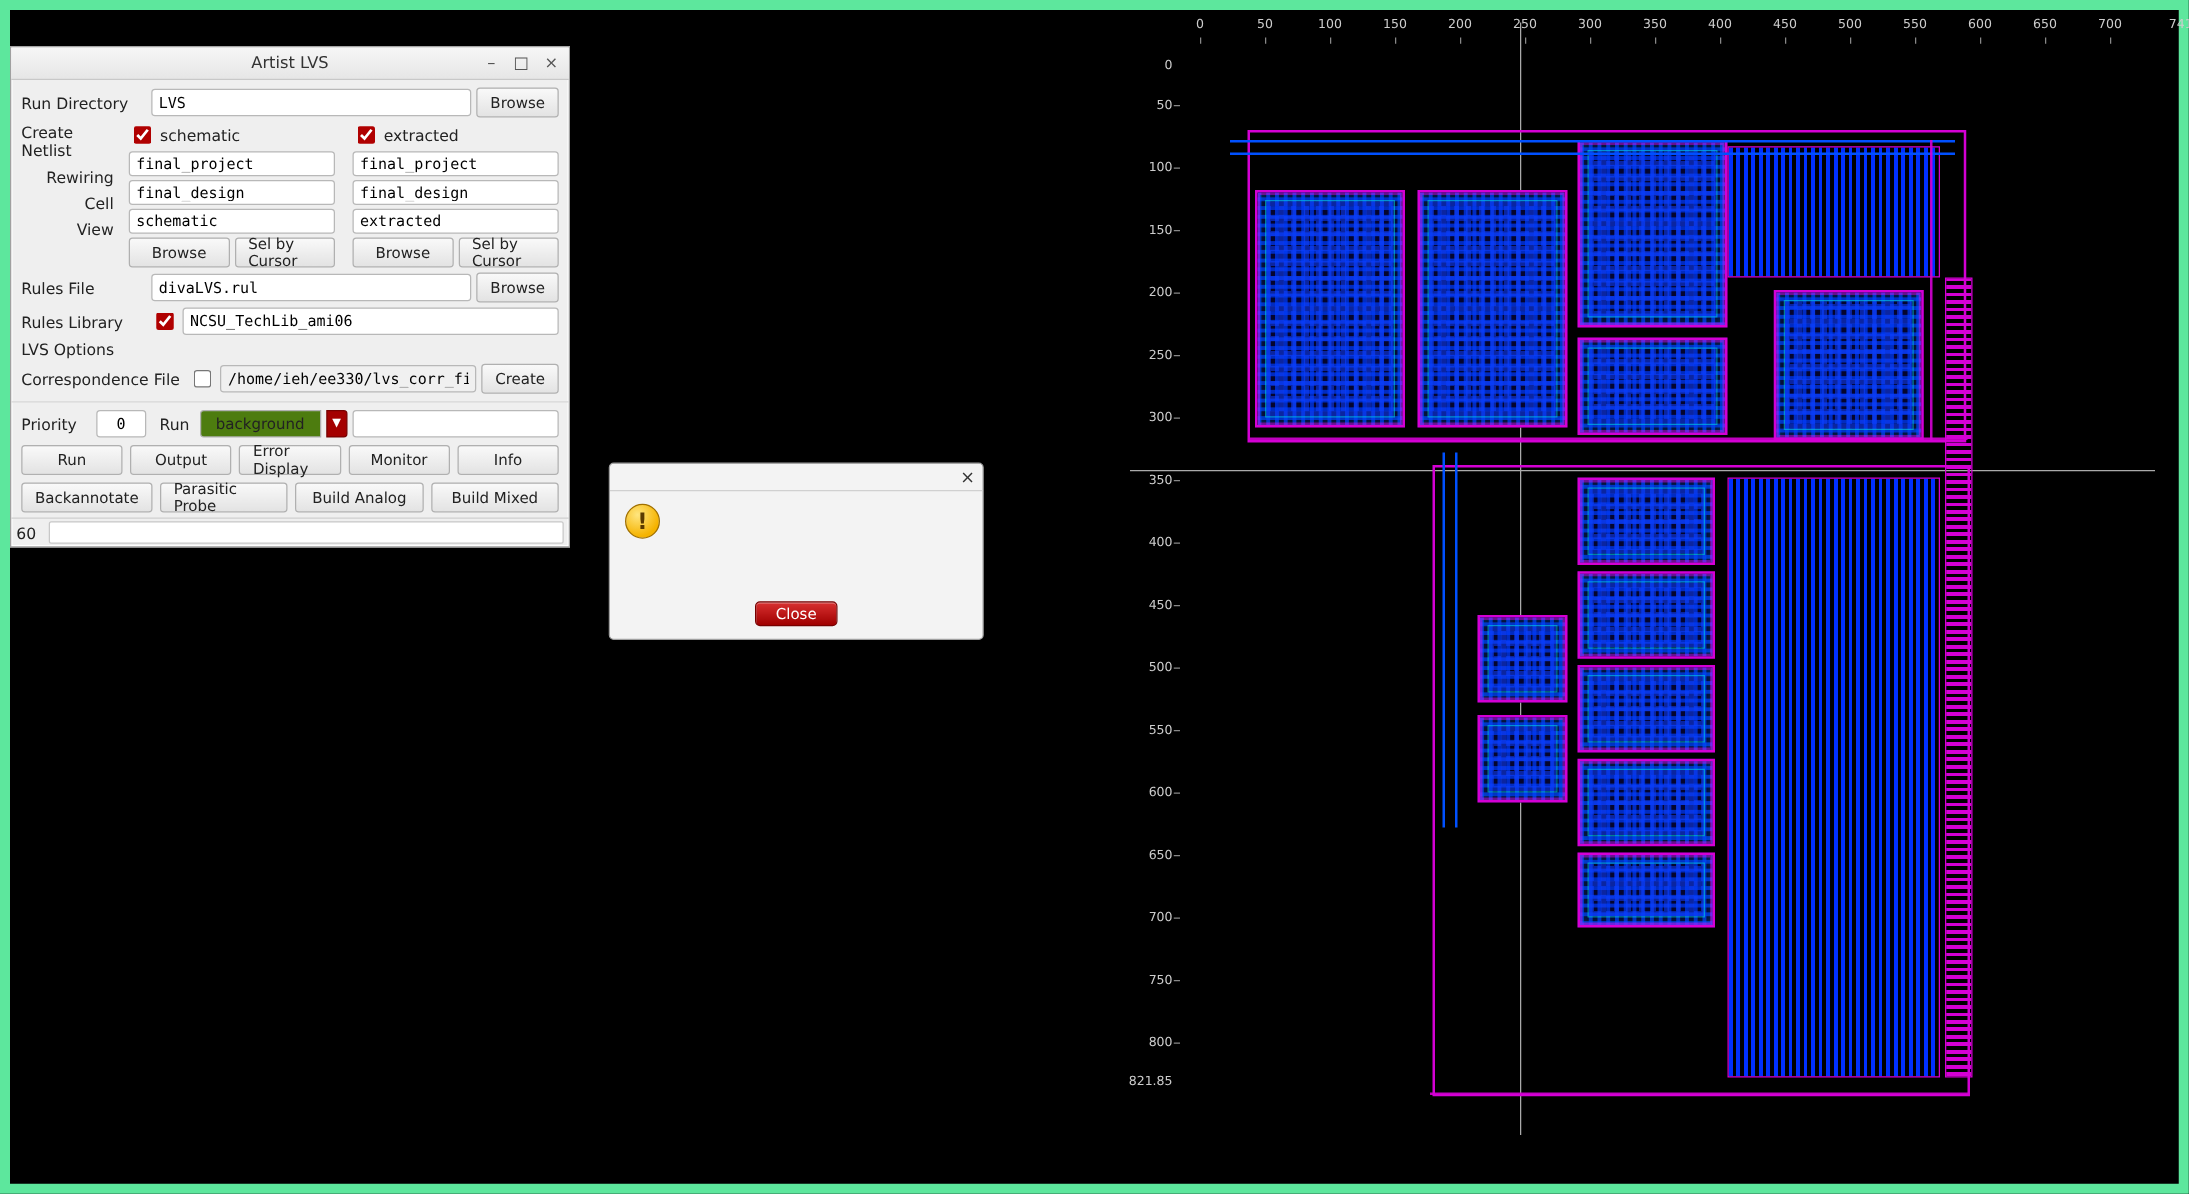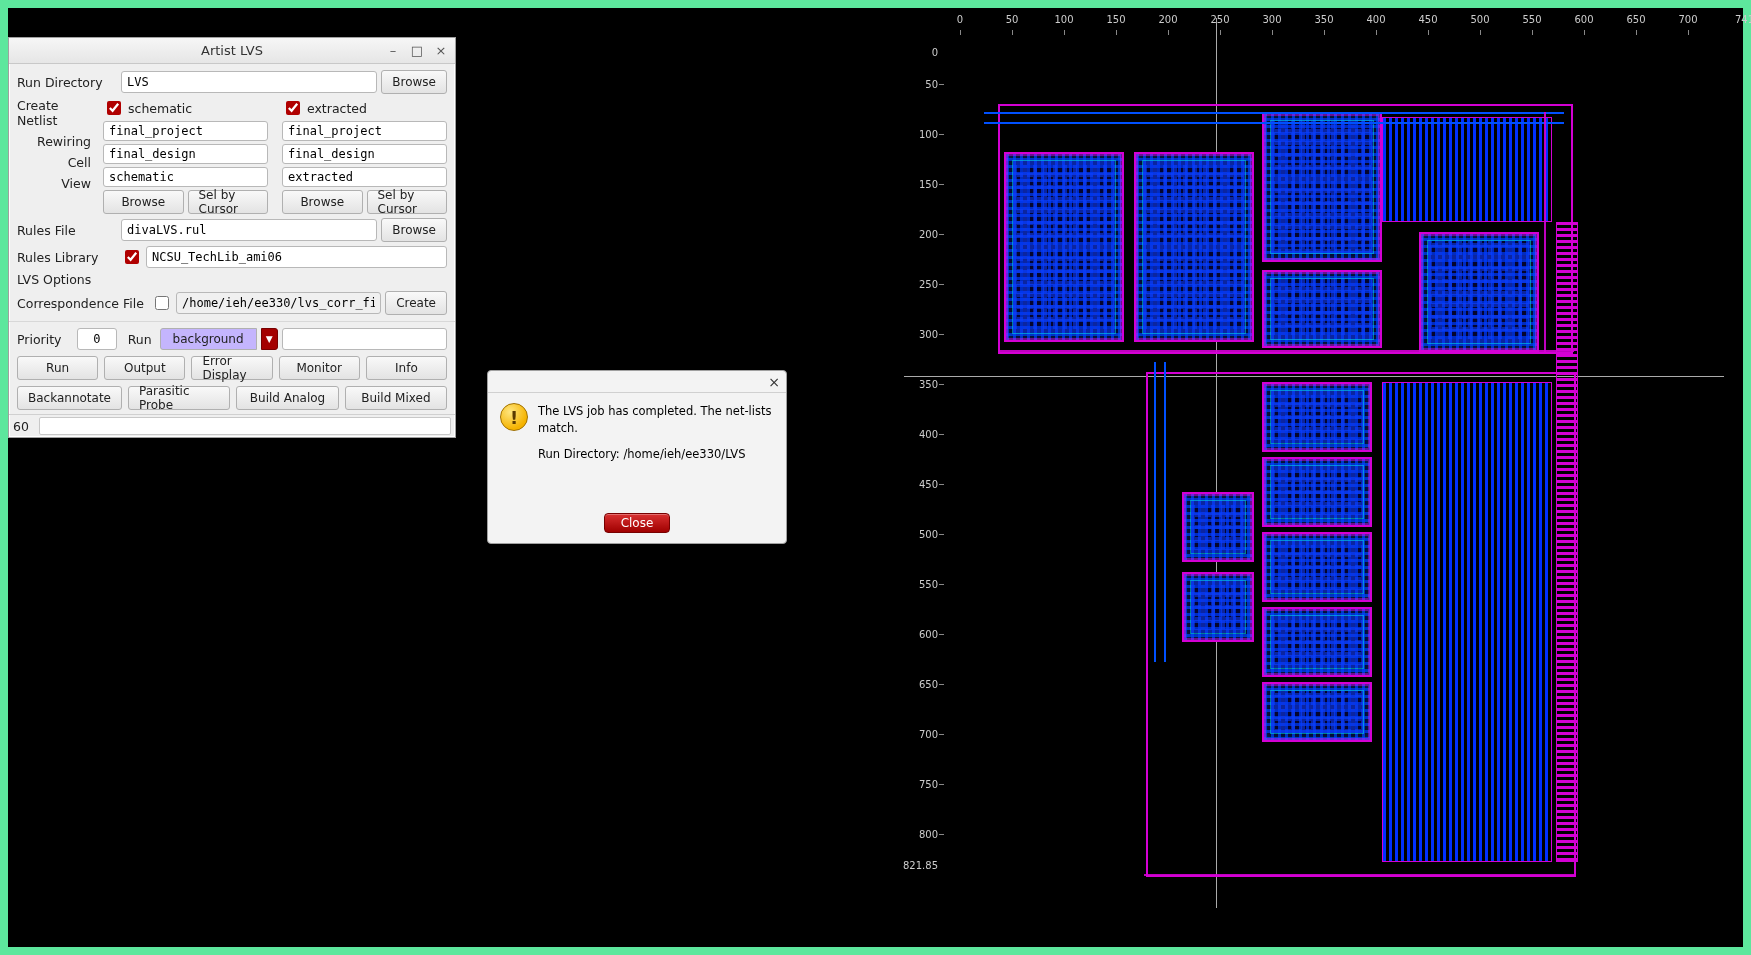--- a/index.html
+++ b/index.html
@@ -89,21 +89,21 @@
   .twocol { display:flex; gap:14px;justify-content:center; }
   .twocol > div { flex:1; display:flex; flex-direction:column; gap:3px; }
   .sub { display:flex; gap:4px; }
   .hr { border-top:1px solid #d8d8d8; margin:6px -8px; }
   .actionrow { display:flex; gap:6px; margin-top:6px; }
   .actionrow .btn { flex:1; }
   .statusbar { display:flex; align-items:center; padding:2px 4px; border-top:1px solid #d0d0d0; }
   .statusbar .n { width:26px; }
   .statusbar .s { flex:1; background:#fff; border:1px solid #c8c8c8; border-radius:2px; height:18px; padding:0 4px;}
   .select {
-    background:#c4b5fd;
+    background:#4d7c0f;
     border:1px solid #b0b0b0;
     border-radius:3px 0 0 3px;
     padding:2px 12px;
     font-size:12px;
     height:22px;
     display:inline-flex;
     align-items:center;
     justify-content:flex-end;
   }
   .select-btn { background:#a40000;color:#fff;border:1px solid #700;border-radius:0 3px 3px 0;height:22px;width:18px;display:inline-flex;align-items:center;justify-content:center;font-size:9px;cursor:pointer;}
@@ -336,25 +336,20 @@
     <span class="s"></span>
   </div>
 </div>
 
 <div class="dlg">
   <div class="dlg-title">
     <span>×</span>
   </div>
   <div class="dlg-body">
     <div class="warn-ico">!</div>
-    <div>
-      <div>The LVS job has completed. The net-lists match.</div>
-      <div style="height:8px;"></div>
-      <div>Run Directory: /home/ieh/ee330/LVS</div>
-    </div>
   </div>
   <div class="dlg-btnrow">
     <span class="closebtn">Close</span>
   </div>
 </div>
 
 <div class="layout">
   <div class="ruler-top" id="ruler-top">
       <div class="tick">0</div>
       <div class="tick">50</div>

